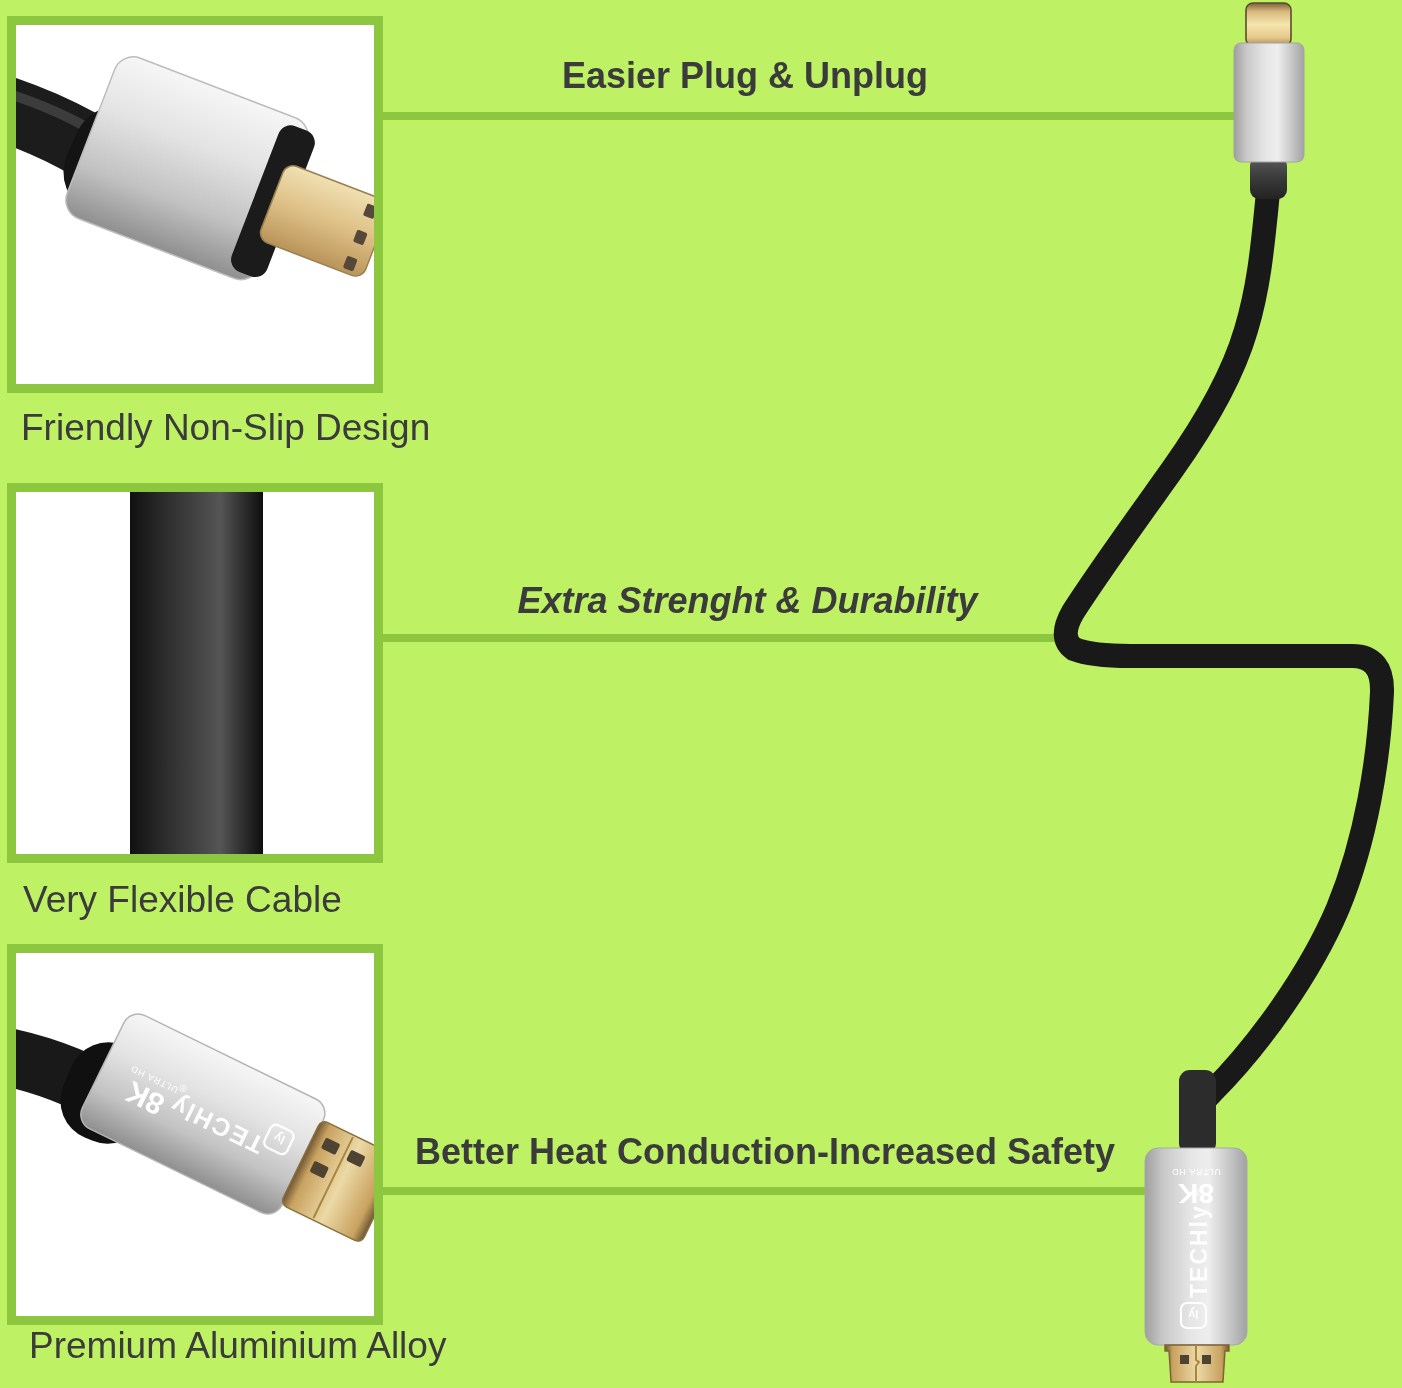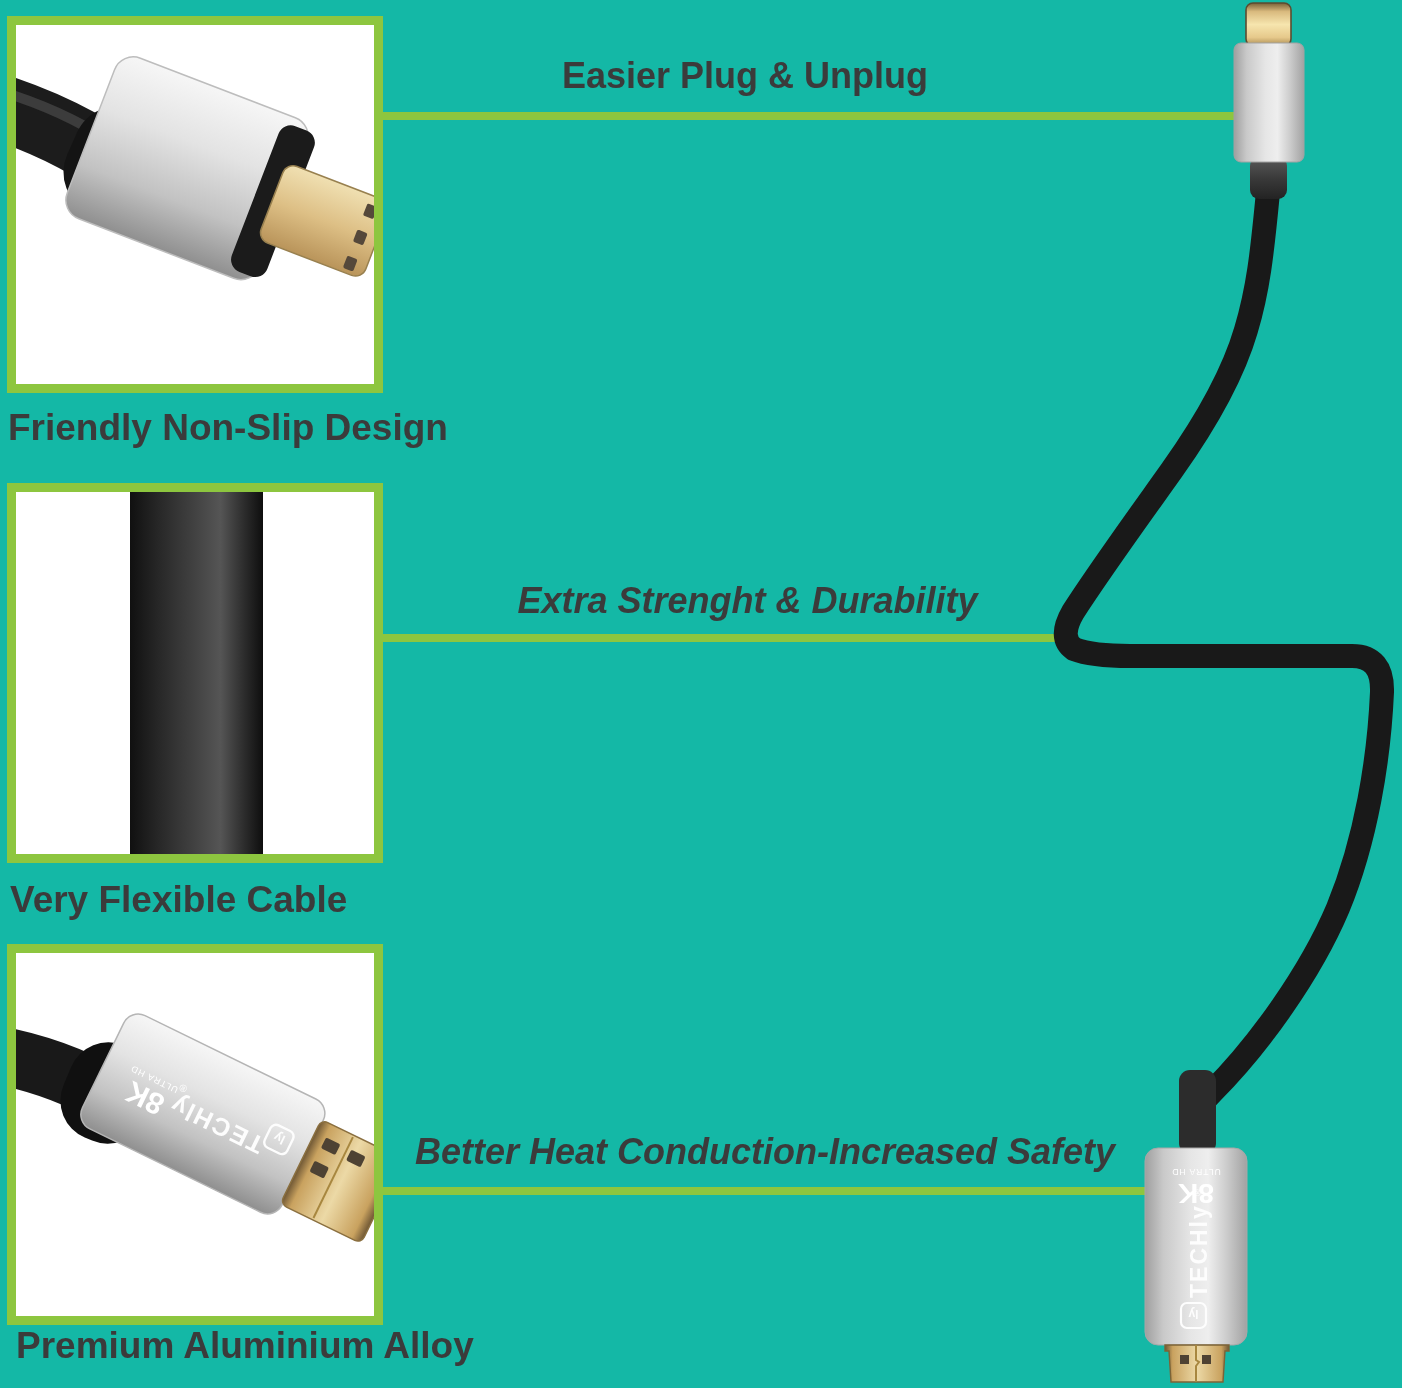--- a/index.html
+++ b/index.html
@@ -1,36 +1,37 @@
 <!DOCTYPE html>
 <html><head>
 <meta charset="utf-8">
 <style>
   html,body{margin:0;padding:0;background:#ffffff;}
   .stage{
     position:relative;
     width:1402px;height:1388px;
-    background:#14b8a6;
+    background:#bef264;
     overflow:hidden;
     font-family:"Liberation Sans", sans-serif;
   }
   .fbox{
     position:absolute;
     box-sizing:border-box;
     border:9px solid #8dc63f;
     background:#ffffff;
   }
   .fbox svg{position:absolute;left:0;top:0;width:100%;height:100%;display:block;}
   .feature-label{
     position:absolute;
     font-size:37px;
-    font-weight:700;
+    font-weight:400;
     color:#3b3b3b;
     white-space:nowrap;
     letter-spacing:0px;
+    margin-left:13px;
   }
   .callout-label{
     position:absolute;
     font-size:36px;
     font-weight:700;
     color:#3b3b3b;
     text-align:center;
     white-space:nowrap;
   }
   .hline{
@@ -98,21 +99,21 @@
       </linearGradient>
     </defs>
   </svg>
 
   <div class="hline" style="left:383px;top:112px;width:851px;"></div>
   <div class="hline" style="left:383px;top:634px;width:679px;"></div>
   <div class="hline" style="left:383px;top:1187px;width:763px;"></div>
 
   <div class="callout-label" style="left:390px;top:55px;width:710px;">Easier Plug &amp; Unplug</div>
   <div class="callout-label" style="left:390px;top:580px;width:715px;font-style:italic;">Extra Strenght &amp; Durability</div>
-  <div class="callout-label" style="left:385px;top:1131px;width:760px;font-style:italic;">Better Heat Conduction-Increased Safety</div>
+  <div class="callout-label" style="left:385px;top:1131px;width:760px;">Better Heat Conduction-Increased Safety</div>
 
   <div class="fbox" style="left:7px;top:16px;width:376px;height:377px;">
     <svg viewBox="0 0 358 359">
       <path d="M -30 78 Q 60 105 125 158" stroke="#1c1c1c" stroke-width="66" fill="none" stroke-linecap="round"></path>
       <path d="M -30 62 Q 50 84 105 124" stroke="#424242" stroke-width="10" fill="none" opacity="0.85"></path>
       <rect x="52" y="82" width="96" height="112" rx="44" transform="rotate(24 100 138)" fill="#141414"></rect>
       <g transform="rotate(21 170 160)">
         <rect x="62" y="58" width="206" height="172" rx="20" fill="url(#gmetal1)" stroke="#bdbdbd" stroke-width="1.5"></rect>
         <rect x="238" y="66" width="38" height="156" rx="13" fill="#1b1b1b"></rect>
         <rect x="256" y="103" width="112" height="82" rx="11" fill="url(#ggold1)" stroke="#98804f" stroke-width="1.5"></rect>

